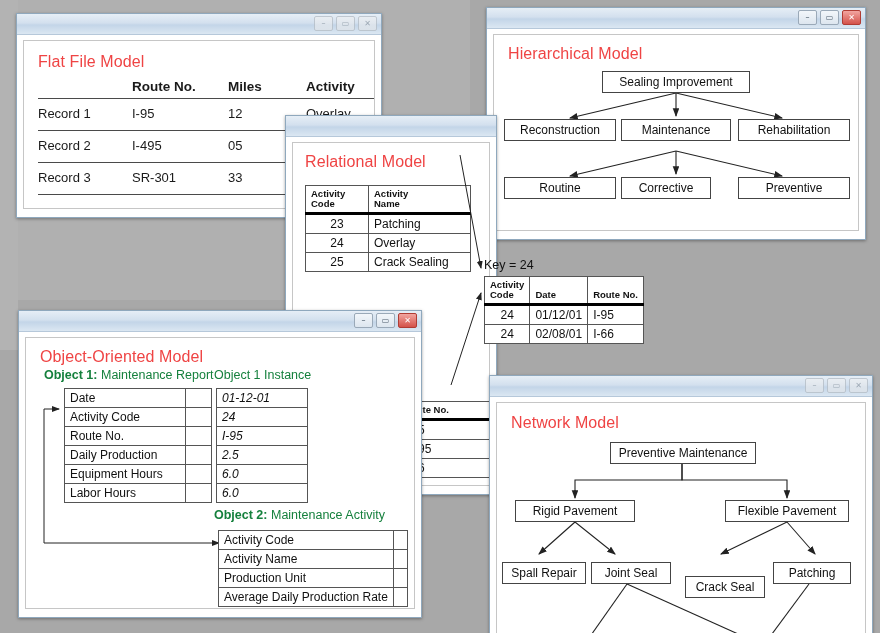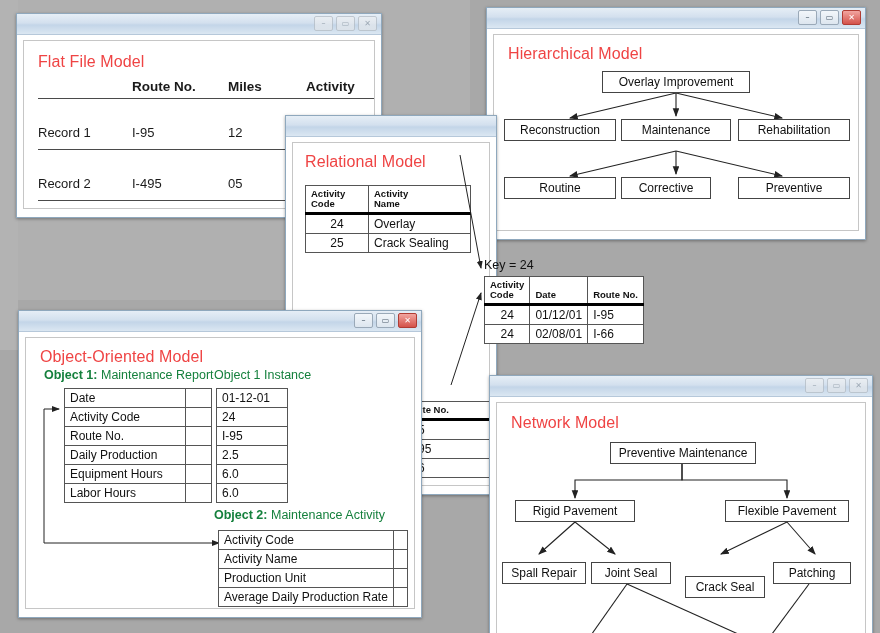--- a/index.html
+++ b/index.html
@@ -37,21 +37,21 @@
   .btn.close.dim{background:linear-gradient(to bottom,#eceff2,#dfe4e9);border-color:#b4bcc4;}
   .btn.close.dim .g{color:#8d98a3;font-weight:normal;}
 
   .wtitle{color:#ef4444;font-size:16px;font-weight:400;letter-spacing:.1px;
           font-family:"Liberation Sans",sans-serif;}
 
   
   .ff-wrap{padding:12px 14px 0 14px;}
   .ff-table{border-collapse:collapse;width:352px;font-size:13px;color:#1a1a1a;}
   .ff-table th{font-weight:bold;text-align:left;padding:8px 0 4px 0;font-size:13.5px;}
-  .ff-table td{padding:26px 0 9px 0;border-top:1px solid #4a4a4a;font-size:13px;}
+  .ff-table td{padding:7px 0 9px 0;border-top:1px solid #4a4a4a;font-size:13px;}
   .ff-table tr.hdr th{border-bottom:1px solid #4a4a4a;}
   .ff-c0{width:94px;}.ff-c1{width:96px;}.ff-c2{width:78px;}
 
   
   .btab{border-collapse:collapse;font-size:11.5px;color:#111;background:#fff;}
   .btab td,.btab th{border:1px solid #555;padding:2px 5px;text-align:left;
                     font-weight:normal;white-space:nowrap;}
   .btab th{font-weight:bold;font-size:9.5px;line-height:1.05;vertical-align:top;padding:3px 5px;}
   .btab tr.headrow th{border-bottom:3px solid #000;}
 
@@ -150,21 +150,21 @@
           </marker>
         </defs>
         <line x1="182" y1="30" x2="76" y2="55" stroke="#222" stroke-width="1.1" marker-end="url(#ah1)"></line>
         <line x1="182" y1="30" x2="182" y2="53" stroke="#222" stroke-width="1.1" marker-end="url(#ah1)"></line>
         <line x1="182" y1="30" x2="288" y2="55" stroke="#222" stroke-width="1.1" marker-end="url(#ah1)"></line>
         <line x1="182" y1="88" x2="76" y2="113" stroke="#222" stroke-width="1.1" marker-end="url(#ah1)"></line>
         <line x1="182" y1="88" x2="182" y2="111" stroke="#222" stroke-width="1.1" marker-end="url(#ah1)"></line>
         <line x1="182" y1="88" x2="288" y2="113" stroke="#222" stroke-width="1.1" marker-end="url(#ah1)"></line>
       </svg>
       <div class="node" style="left:108px;top:8px;width:148px;height:22px;">
-        <span>Overlay Improvement</span>
+        <span>Sealing Improvement</span>
       </div>
       <div class="node" style="left:10px;top:56px;width:112px;height:22px;">
         <span>Reconstruction</span>
       </div>
       <div class="node" style="left:127px;top:56px;width:110px;height:22px;">
         <span>Maintenance</span>
       </div>
       <div class="node" style="left:244px;top:56px;width:112px;height:22px;">
         <span>Rehabilitation</span>
       </div>
@@ -183,20 +183,24 @@
 
 <div class="win" style="left:285px;top:115px;width:212px;height:380px;">
   <div class="titlebar"></div>
   <div class="winbody" style="overflow:visible;">
     <div class="wtitle" style="padding:10px 0 0 12px;">Relational Model</div>
     <table class="btab" style="position:absolute;left:12px;top:42px;width:166px;">
       <tbody>
           <tr class="headrow">
         <th style="width:52px;">Activity<br>Code</th>
         <th>Activity<br>Name</th>
+      </tr>
+      <tr>
+        <td style="text-align:center;font-size:12px;">23</td>
+        <td style="font-size:12px;">Patching</td>
       </tr>
       <tr>
         <td style="text-align:center;font-size:12px;">24</td>
         <td style="font-size:12px;">Overlay</td>
       </tr>
       <tr>
         <td style="text-align:center;font-size:12px;">25</td>
         <td style="font-size:12px;">Crack Sealing</td>
       </tr>
     </tbody>
@@ -308,21 +312,21 @@
               <td style="font-size:12px;">Equipment Hours</td>
               <td>&nbsp;</td>
             </tr>
         <tr>
               <td style="font-size:12px;">Labor Hours</td>
               <td>&nbsp;</td>
             </tr>
       </tbody>
         </table>
 
-      <table class="btab" style="position:absolute;left:190px;top:22px;width:72px;">
+      <table class="btab" style="position:absolute;left:190px;top:22px;width:92px;font-style:italic;">
         <tbody>
             <tr>
               <td style="font-size:12px;">01-12-01</td>
             </tr>
         <tr>
               <td style="font-size:12px;">24</td>
             </tr>
         <tr>
               <td style="font-size:12px;">I-95</td>
             </tr>

